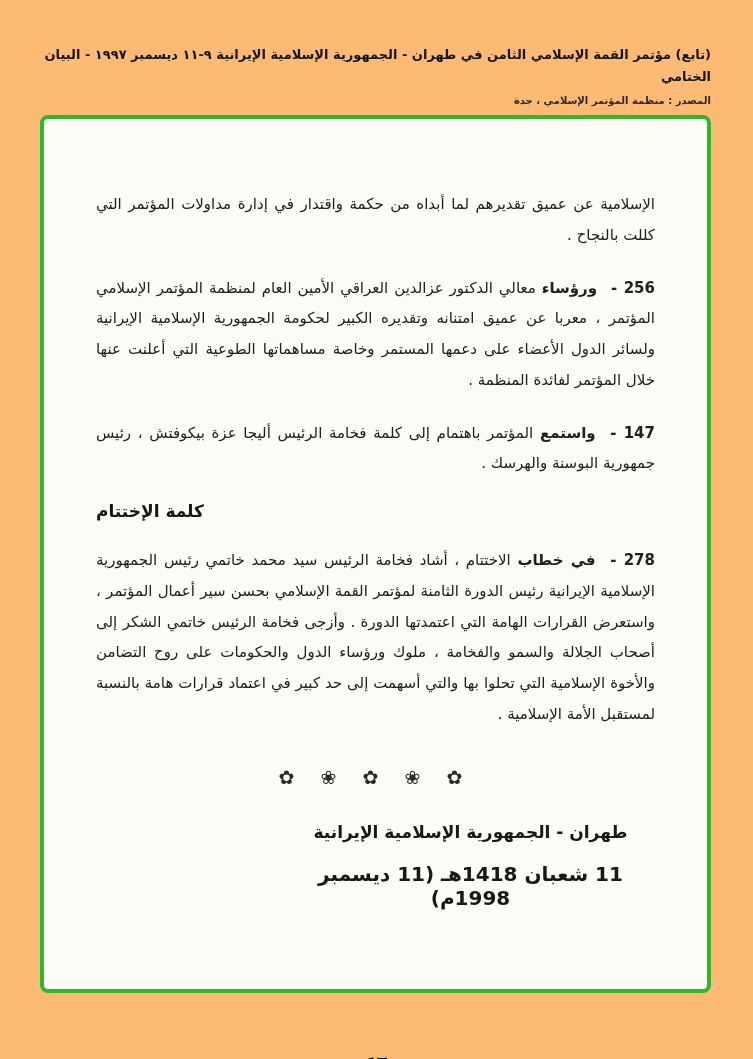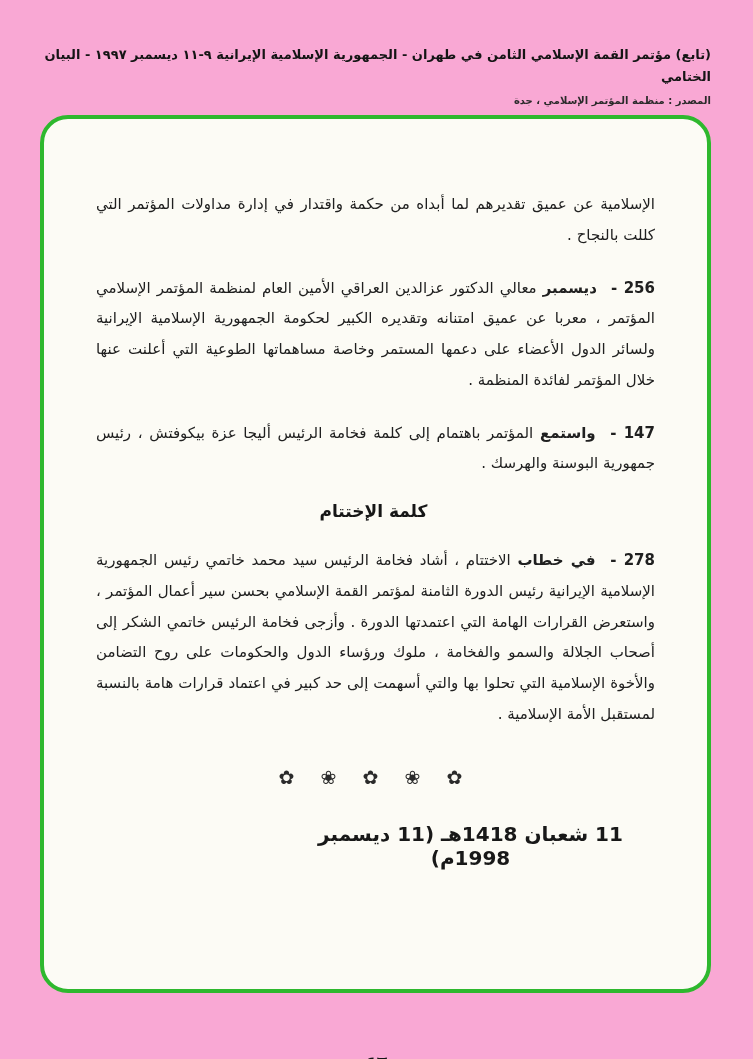--- a/index.html
+++ b/index.html
@@ -1,21 +1,21 @@
 <!DOCTYPE html>
 <html lang="ar"><head>
 <meta charset="utf-8">
 <style>
   * { margin:0; padding:0; box-sizing:border-box; }
   html,body { background:#e9e8e0; }
   body { font-family:"DejaVu Sans", sans-serif; }
   .page {
     position:relative;
     width:753px; height:1059px;
-    background:#f9a8d4;
+    background:#fdba74;
     direction:rtl;
     color:#1e1e1e;
     margin:0 auto;
     overflow:hidden;
   }
   .scan-header {
     padding:44px 42px 0 42px;
     text-align:right;
   }
   .scan-header .line1 {
@@ -28,42 +28,42 @@
     font-size:10px;
     font-weight:bold;
     margin-top:7px;
     color:#2a2a2a;
   }
   .frame {
     position:absolute;
     top:115px; right:42px;
     width:671px; height:878px;
     border:4px solid #2eb82e;
-    border-radius:28px;
+    border-radius:8px;
     background:#fcfbf5;
     padding:70px 52px 0 52px;
   }
   .body-text {
     font-size:15px;
     line-height:2.05;
     text-align:justify;
     color:#202020;
   }
   p.cont { margin-bottom:22px; }
   p.item { margin-bottom:22px; }
   .num {
     font-weight:bold;
     padding-left:8px;
     white-space:nowrap;
   }
   .lead { font-weight:bold; }
   .section-heading {
     font-size:17px;
     font-weight:bold;
-    text-align:center;
+    text-align:left;
     margin:6px 4px 24px 0;
     color:#161616;
   }
   .ornament-row {
     text-align:center;
     font-size:19px;
     letter-spacing:10px;
     margin:36px 0 34px 0;
     color:#2b2b2b;
   }
@@ -101,21 +101,21 @@
     <div class="line1">(تابع) مؤتمر القمة الإسلامي الثامن في طهران - الجمهورية الإسلامية الإيرانية ٩-١١ ديسمبر ١٩٩٧ - البيان الختامي</div>
     <div class="line2">المصدر : منظمة المؤتمر الإسلامي ، جدة</div>
   </div>
 
   <div class="frame">
 
     <p class="body-text cont">الإسلامية عن عميق تقديرهم لما أبداه من حكمة واقتدار في إدارة مداولات المؤتمر التي كللت بالنجاح .</p>
 
     <p class="body-text item">
       <span class="num">256 -</span>
-      <span class="lead">ديسمبر</span>
+      <span class="lead">ورؤساء</span>
       <span>معالي الدكتور عزالدين العراقي الأمين العام لمنظمة المؤتمر الإسلامي المؤتمر ، معربا عن عميق امتنانه وتقديره الكبير لحكومة الجمهورية الإسلامية الإيرانية ولسائر الدول الأعضاء على دعمها المستمر وخاصة مساهماتها الطوعية التي أعلنت عنها خلال المؤتمر لفائدة المنظمة .</span>
     </p>
 
     <p class="body-text item">
       <span class="num">147 -</span>
       <span class="lead">واستمع</span>
       <span>المؤتمر باهتمام إلى كلمة فخامة الرئيس أليجا عزة بيكوفتش ، رئيس جمهورية البوسنة والهرسك .</span>
     </p>
 
     <h2 class="section-heading">كلمة الإختتام</h2>
@@ -124,20 +124,21 @@
       <span class="num">278 -</span>
       <span class="lead">في خطاب</span>
       <span>الاختتام ، أشاد فخامة الرئيس سيد محمد خاتمي رئيس الجمهورية الإسلامية الإيرانية رئيس الدورة الثامنة لمؤتمر القمة الإسلامي بحسن سير أعمال المؤتمر ، واستعرض القرارات الهامة التي اعتمدتها الدورة . وأزجى فخامة الرئيس خاتمي الشكر إلى أصحاب الجلالة والسمو والفخامة ، ملوك ورؤساء الدول والحكومات على روح التضامن والأخوة الإسلامية التي تحلوا بها والتي أسهمت إلى حد كبير في اعتماد قرارات هامة بالنسبة لمستقبل الأمة الإسلامية .</span>
     </p>
 
     <div class="ornament-row">
       <span>✿ ❀ ✿ ❀ ✿</span>
     </div>
 
     <div class="sig-block">
+      <div class="loc">طهران - الجمهورية الإسلامية الإيرانية</div>
       <div class="date">11 شعبان 1418هـ (11 ديسمبر 1998م)</div>
     </div>
 
   </div>
 
   <div class="page-number">٤٦</div>
 
 </div>
 
 </body></html>

